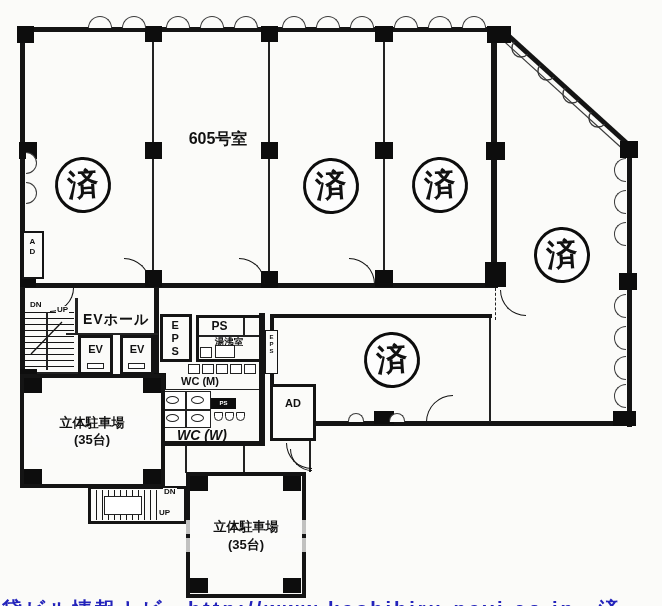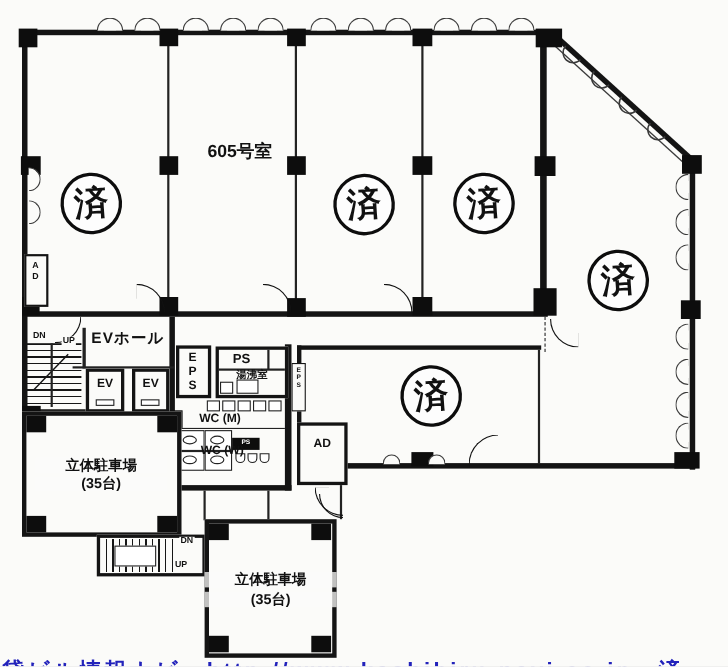--- a/index.html
+++ b/index.html
@@ -163,21 +163,21 @@
       <span>済</span>
     </div>
 
   <div class="lbl ctr" style="left:166px;top:130px;width:104px;font-size:16px;font-weight:600;">605号室</div>
 
   <div class="treads-h" style="left:24px;top:312px;width:50px;height:58px;"></div>
   <div class="thin" style="left:46px;top:312px;width:1.6px;height:58px;"></div>
   <div class="lbl" style="left:29px;top:301px;font-size:8px;background:#fbfbf9;padding:0 1px;">DN</div>
   <div class="lbl" style="left:56px;top:306px;font-size:8px;background:#fbfbf9;padding:0 1px;">UP</div>
 
-  <div class="lbl" style="left:83px;top:300px;font-size:14px;letter-spacing:1px;">EVホール</div>
+  <div class="lbl" style="left:83px;top:312px;font-size:14px;letter-spacing:1px;">EVホール</div>
   <div class="box" style="left:78px;top:335px;width:35px;height:40px;"></div>
   <div class="lbl ctr" style="left:80px;top:343px;width:31px;font-size:11px;">EV</div>
   <div class="fixture" style="left:87px;top:363px;width:17px;height:6px;"></div>
   <div class="box" style="left:120px;top:335px;width:34px;height:40px;"></div>
   <div class="lbl ctr" style="left:122px;top:343px;width:30px;font-size:11px;">EV</div>
   <div class="fixture" style="left:128px;top:363px;width:17px;height:6px;"></div>
 
   <div class="box" style="left:160px;top:314px;width:32px;height:48px;border-width:3.5px;"></div>
   <div class="lbl vtxt" style="left:169px;top:319px;height:40px;font-size:11px;">EPS</div>
   <div class="box" style="left:196px;top:315px;width:66px;height:47px;"></div>
@@ -201,21 +201,21 @@
   <div class="col" style="left:211px;top:398px;width:25px;height:11px;display:flex;align-items:center;justify-content:center;">
     <span class="lbl" style="position:static;color:#fff;font-size:6px;">PS</span>
   </div>
   <div class="fixture" style="left:161px;top:410px;width:25px;height:18px;"></div>
   <div class="fixture" style="left:186px;top:410px;width:25px;height:18px;"></div>
   <div class="fixture oval" style="left:166px;top:414px;width:13px;height:8px;"></div>
   <div class="fixture oval" style="left:191px;top:414px;width:13px;height:8px;"></div>
   <div class="fixture urinal" style="left:214px;top:412px;width:9px;height:9px;"></div>
   <div class="fixture urinal" style="left:225px;top:412px;width:9px;height:9px;"></div>
   <div class="fixture urinal" style="left:236px;top:412px;width:9px;height:9px;"></div>
-  <div class="lbl ctr" style="left:170px;top:404px;width:64px;font-size:11px;">WC (W)</div>
+  <div class="lbl ctr" style="left:170px;top:428px;width:64px;font-size:14px;font-style:italic;">WC (W)</div>
 
   <div class="box" style="left:22px;top:231px;width:22px;height:48px;border-width:2px;"></div>
   <div class="lbl vtxt" style="left:27px;top:237px;height:38px;font-size:8px;">AD</div>
   <div class="box" style="left:270px;top:384px;width:46px;height:57px;border-width:3.5px;"></div>
   <div class="lbl ctr" style="left:276px;top:397px;width:34px;font-size:11px;">AD</div>
   <div class="box" style="left:265px;top:330px;width:13px;height:44px;border-width:1.4px;"></div>
   <div class="lbl vtxt" style="left:268px;top:334px;height:38px;font-size:6px;font-weight:600;">EPS</div>
 
   <div class="box" style="left:20px;top:374px;width:145px;height:114px;border-width:4px;"></div>
   <div class="col" style="left:24px;top:378px;width:18px;height:15px;"></div>

